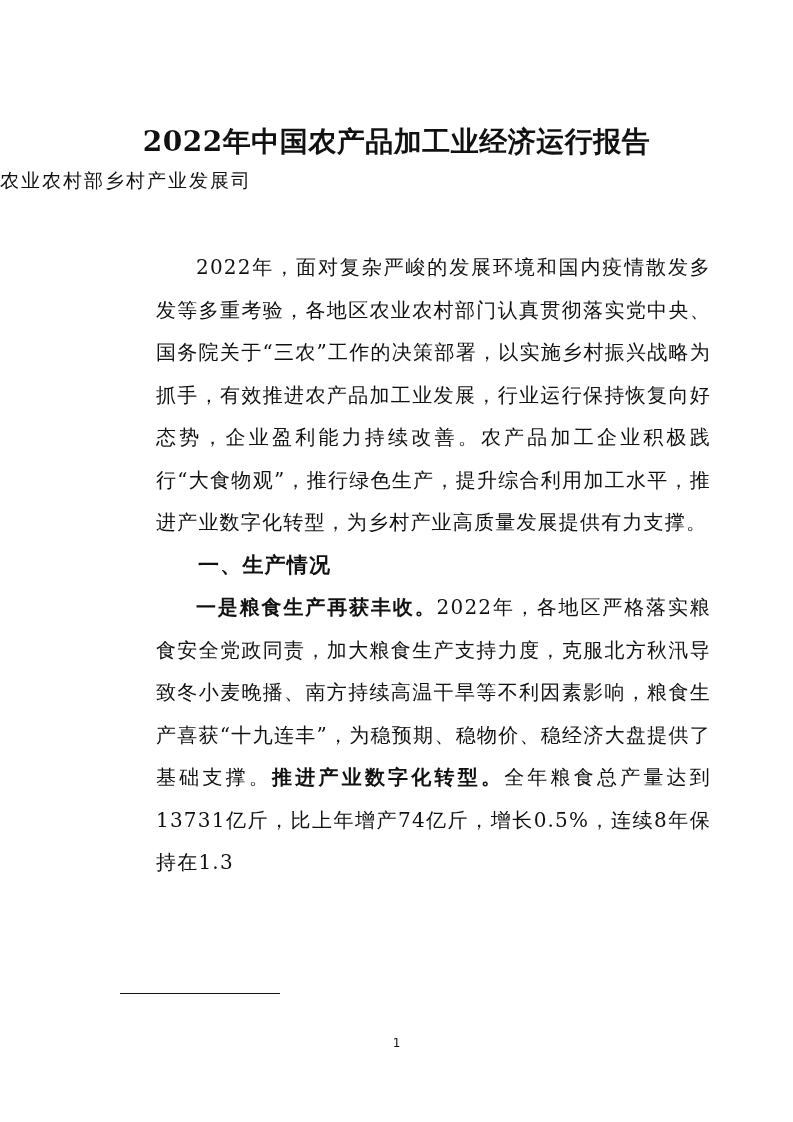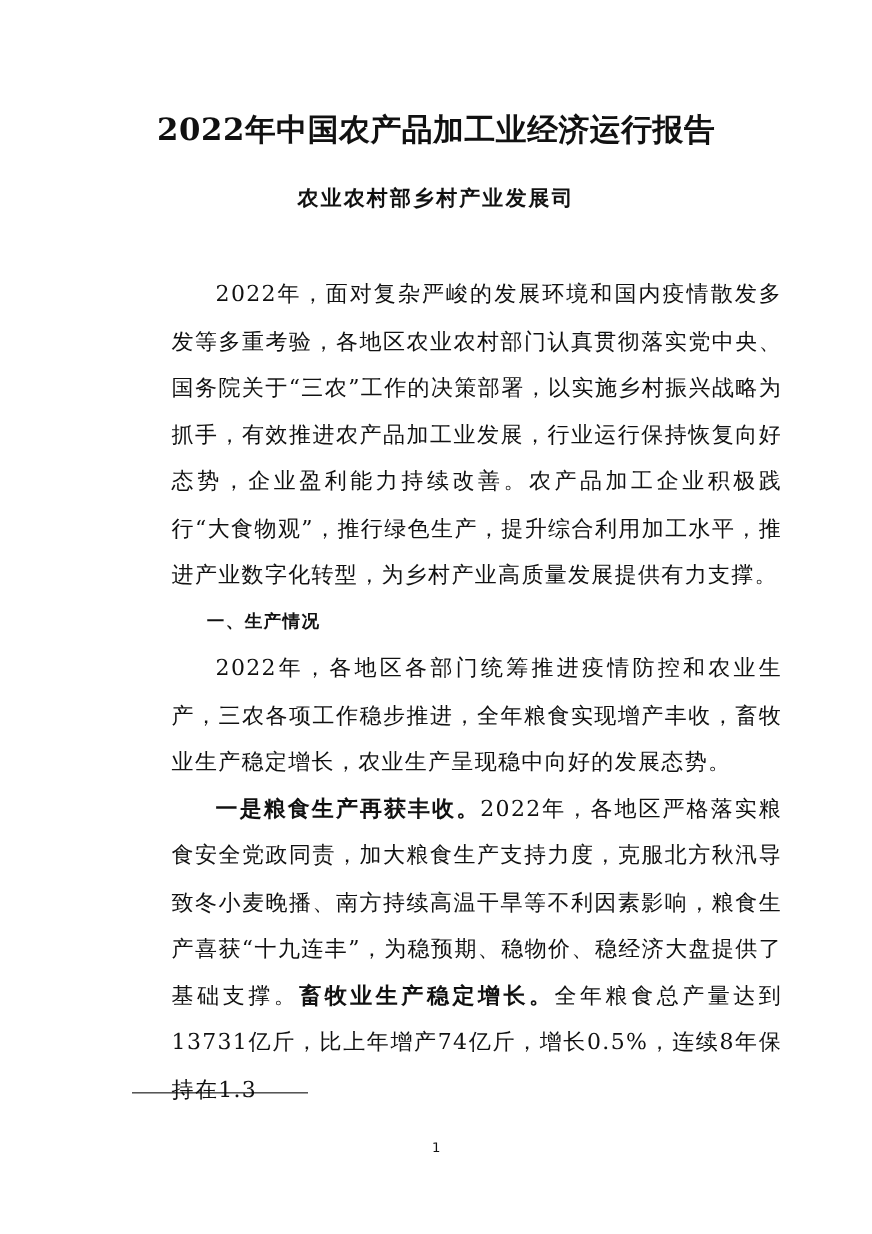--- a/index.html
+++ b/index.html
@@ -16,58 +16,56 @@
       font-family: "DejaVu Serif", "Liberation Serif", serif;
     }
     .page {
       position: absolute;
       left: 0; top: 0;
       width: 793px; height: 1122px;
       background: #ffffff;
     }
     .title {
       position: absolute;
-      left: 0; top: 98px;
+      left: 0; top: 122px;
       width: 793px;
       text-align: center;
       font-family: "DejaVu Serif", "Liberation Serif", serif;
       font-weight: bold;
       font-size: 28px;
       line-height: 40px;
       letter-spacing: 0.5px;
     }
     .subtitle {
       position: absolute;
       left: 0; top: 166px;
       width: 793px;
-      text-align: center;
       font-size: 19px;
       line-height: 28px;
       letter-spacing: 2px;
-      font-weight: bold;
     }
     .body-text {
       position: absolute;
       left: 120px;
       top: 246px;
       width: 555px;
       font-size: 20px;
       line-height: 42.5px;
       text-align: justify;
       letter-spacing: 1.2px;
       margin-left: 36px;
     }
     .body-text p {
       margin: 0;
       text-indent: 2em;
     }
     .heading1 {
       font-family: "DejaVu Sans", "Liberation Sans", sans-serif;
       font-weight: bold;
-      font-size: 16px;
+      font-size: 21px;
       text-indent: 2em;
       margin: 0;
     }
     .heading2 {
       margin: 0;
       text-indent: 1.8em;
     }
     sup.fn-ref {
       font-size: 10px;
       vertical-align: super;
@@ -115,23 +113,22 @@
   <div class="title">2022年中国农产品加工业经济运行报告</div>
 
   <div class="subtitle">农业农村部乡村产业发展司</div>
 
   <div class="body-text">
     <p>2022年，面对复杂严峻的发展环境和国内疫情散发多发等多重考验，各地区农业农村部门认真贯彻落实党中央、国务院关于“三农”工作的决策部署，以实施乡村振兴战略为抓手，有效推进农产品加工业发展，行业运行保持恢复向好态势，企业盈利能力持续改善。农产品加工企业积极践行“大食物观”，推行绿色生产，提升综合利用加工水平，推进产业数字化转型，为乡村产业高质量发展提供有力支撑。</p>
 
     <p class="heading1">一、生产情况</p>
 
 
-    <p>2022年，各地区各部门统筹推进疫情防控和农业生产，三农各项工作稳步推进，全年粮食实现增产丰收，畜牧业生产稳定增长，农业生产呈现稳中向好的发展态势。</p>
 
-    <p><span class="bold-lead">一是粮食生产再获丰收。</span><span>2022年，各地区严格落实粮食安全党政同责，加大粮食生产支持力度，克服北方秋汛导致冬小麦晚播、南方持续高温干旱等不利因素影响，粮食生产喜获“十九连丰”，为稳预期、稳物价、稳经济大盘提供了基础支撑。</span><span class="bold-lead">畜牧业生产稳定增长。</span><span>全年粮食总产量达到13731亿斤，比上年增产74亿斤，增长0.5%，连续8年保持在1.3</span></p>
+    <p><span class="bold-lead">一是粮食生产再获丰收。</span><span>2022年，各地区严格落实粮食安全党政同责，加大粮食生产支持力度，克服北方秋汛导致冬小麦晚播、南方持续高温干旱等不利因素影响，粮食生产喜获“十九连丰”，为稳预期、稳物价、稳经济大盘提供了基础支撑。</span><span class="bold-lead">推进产业数字化转型。</span><span>全年粮食总产量达到13731亿斤，比上年增产74亿斤，增长0.5%，连续8年保持在1.3</span></p>
   </div>
 
   <div class="footnote-rule"></div>
 
 
   <div class="page-number">1</div>
 
 </div>
 
 </body></html>

